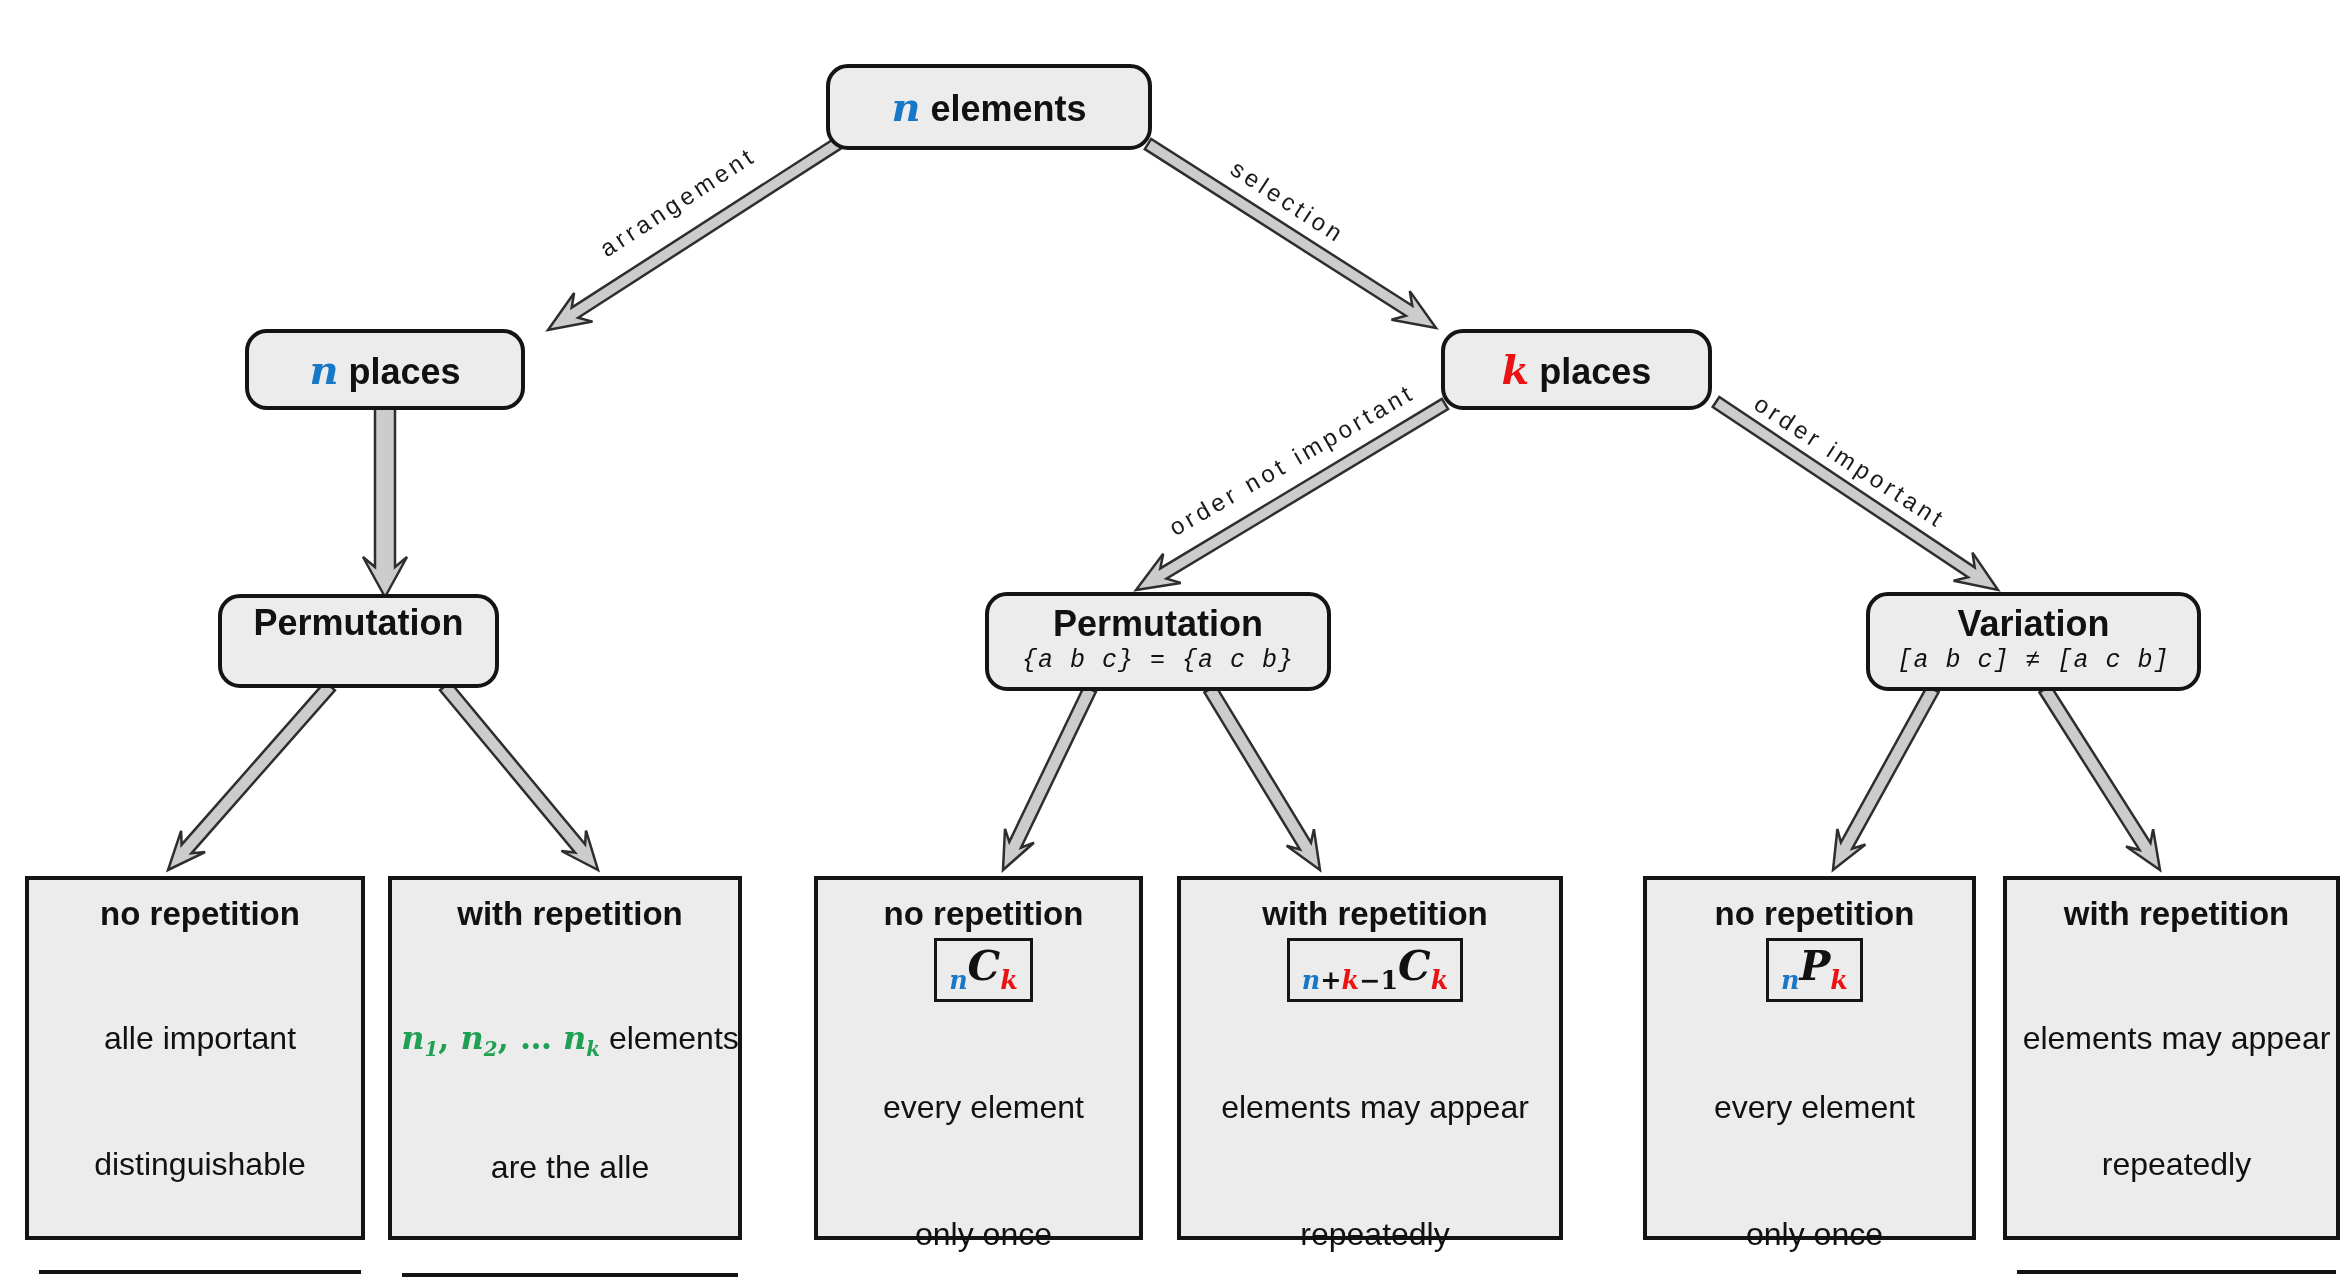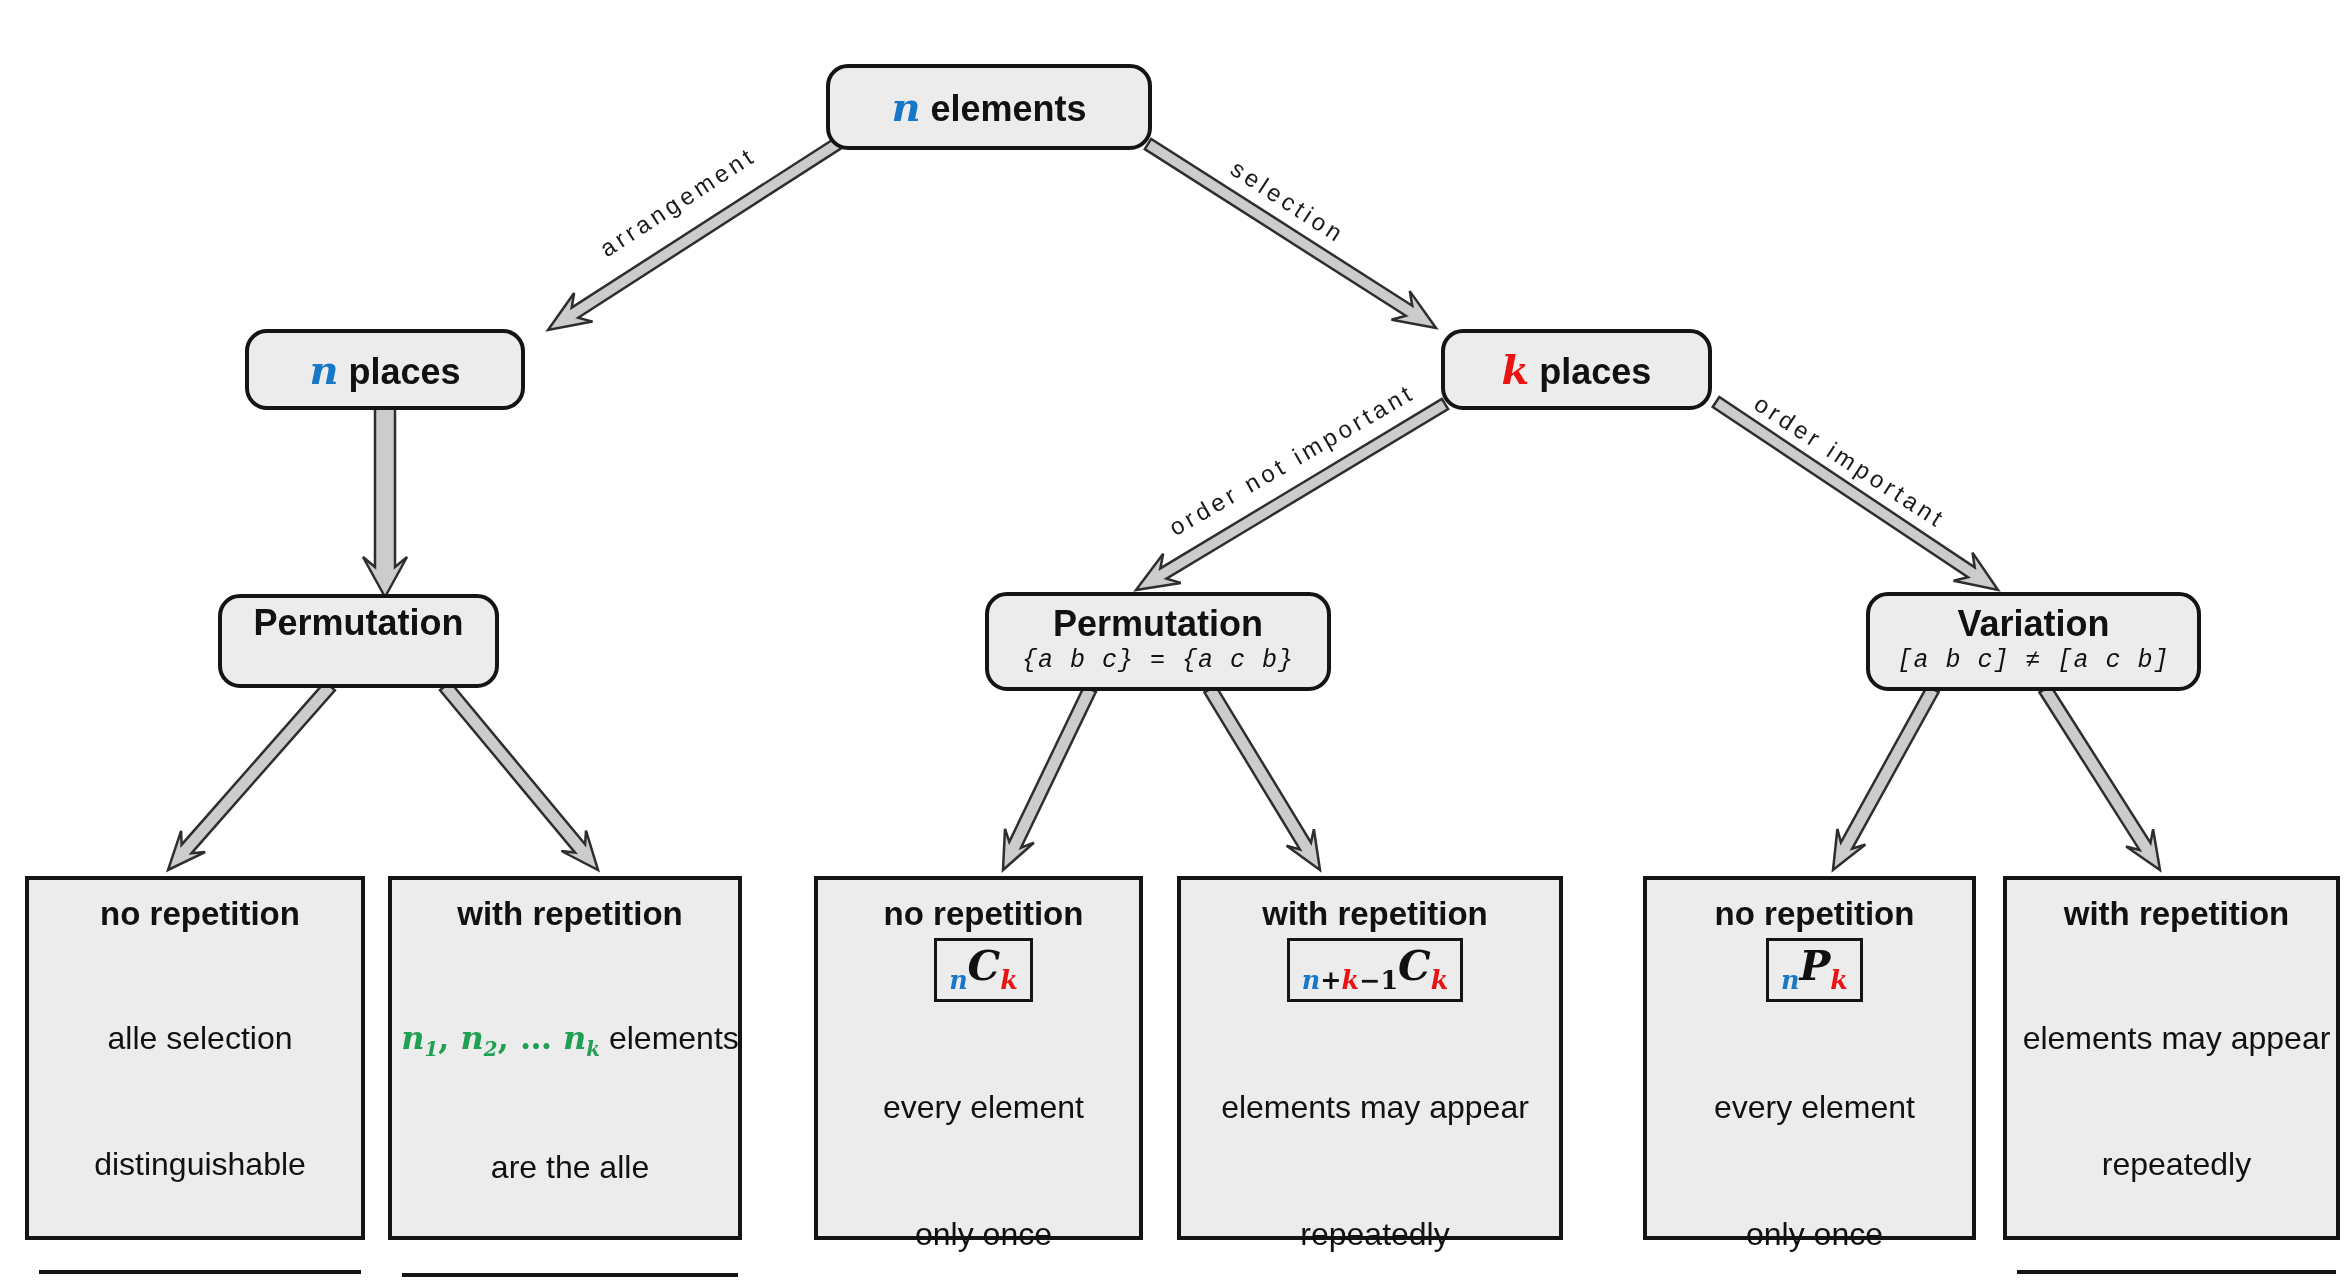--- a/index.html
+++ b/index.html
@@ -79,21 +79,21 @@
 
   <div class="edge-label" style="left:678px;top:202px;transform:translate(-50%,-50%) rotate(-33deg);">arrangement</div>
   <div class="edge-label" style="left:1288px;top:202px;transform:translate(-50%,-50%) rotate(33deg);">selection</div>
   <div class="edge-label" style="left:1292px;top:460px;transform:translate(-50%,-50%) rotate(-30deg);">order not important</div>
   <div class="edge-label" style="left:1850px;top:462px;transform:translate(-50%,-50%) rotate(33deg);">order important</div>
 
   <div class="cell" style="left:25px;top:876px;width:340px;height:364px;">
     <div class="cell-top">
       <div class="cell-title">no repetition</div>
       <div class="cell-body">
-        <div><span class="tx">alle selection</span></div>
+        <div><span class="tx">alle important</span></div>
         <div><span class="tx">distinguishable</span></div>
       </div>
     </div>
     <div class="cell-bottom">
       <div class="fm fs36"><span class="mi c-blue">n</span><span class="mu">!</span></div>
     </div>
   </div>
 
   <div class="cell" style="left:388px;top:876px;width:354px;height:364px;">
     <div class="cell-top">

